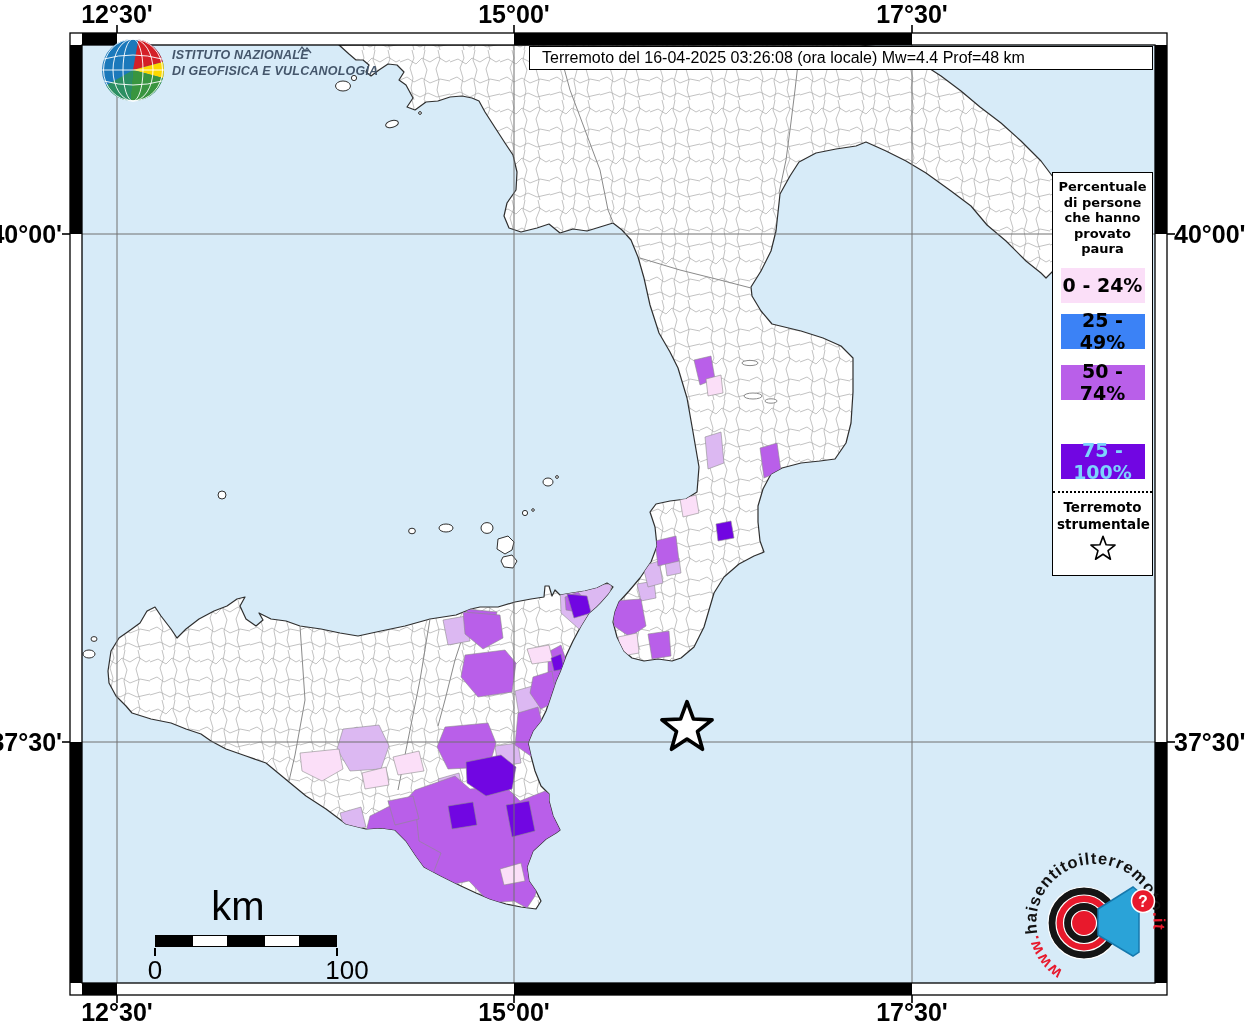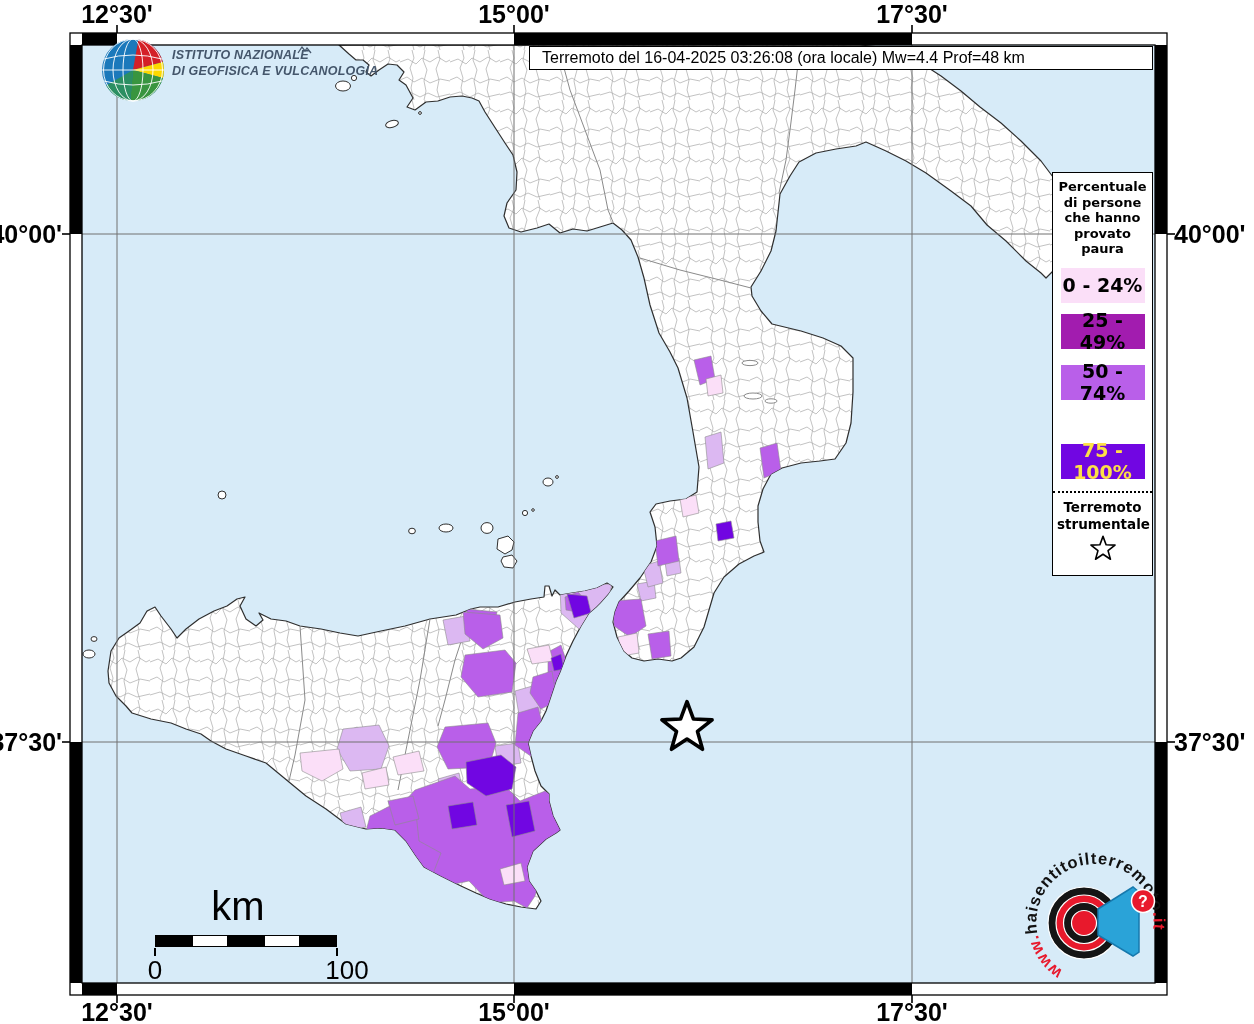--- a/index.html
+++ b/index.html
@@ -241,23 +241,23 @@
   </svg>
   <div class="ingv-text">
     <div>ISTITUTO NAZIONALE</div>
     <div>DI GEOFISICA E VULCANOLOGIA</div>
   </div>
 </div>
 
 <div class="legend">
   <div class="legend-title">Percentuale di persone che hanno provato paura</div>
   <div class="swatch" style="background: rgb(251, 223, 248); color: rgb(0, 0, 0);">0 - 24%</div>
-  <div class="swatch" style="background: #a21caf; color: rgb(0, 0, 0);">25 - 49%</div>
+  <div class="swatch" style="background: #3b82f6; color: rgb(0, 0, 0);">25 - 49%</div>
   <div class="swatch" style="background: rgb(185, 95, 233); color: rgb(0, 0, 0); margin-top: 16px;">50 - 74%</div>
-  <div class="swatch" style="background: rgb(113, 6, 226); color: #fde047; margin-top: 44px;">75 - 100%</div>
+  <div class="swatch" style="background: rgb(113, 6, 226); color: #7dd3fc; margin-top: 44px;">75 - 100%</div>
   <div class="legend-divider"></div>
   <div class="legend-epi">Terremoto strumentale</div>
   <div class="legend-star">
     <svg width="30" height="28">
       <polygon transform="translate(15,14) scale(1.15)" points="0,-11 2.7,-3.72 10.46,-3.4 4.37,1.42 6.47,8.9 0,4.6 -6.47,8.9 -4.37,1.42 -10.46,-3.4 -2.7,-3.72" fill="#ffffff" stroke="#000" stroke-width="1.4" stroke-linejoin="round"></polygon>
     </svg>
   </div>
 </div>
 
 <div class="scalebar">

